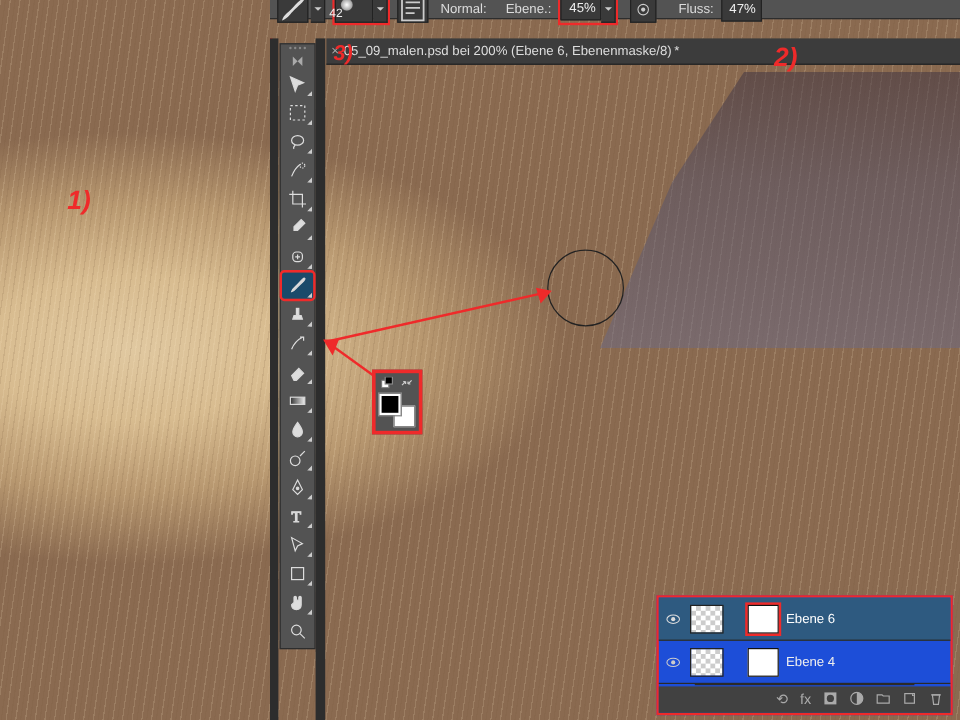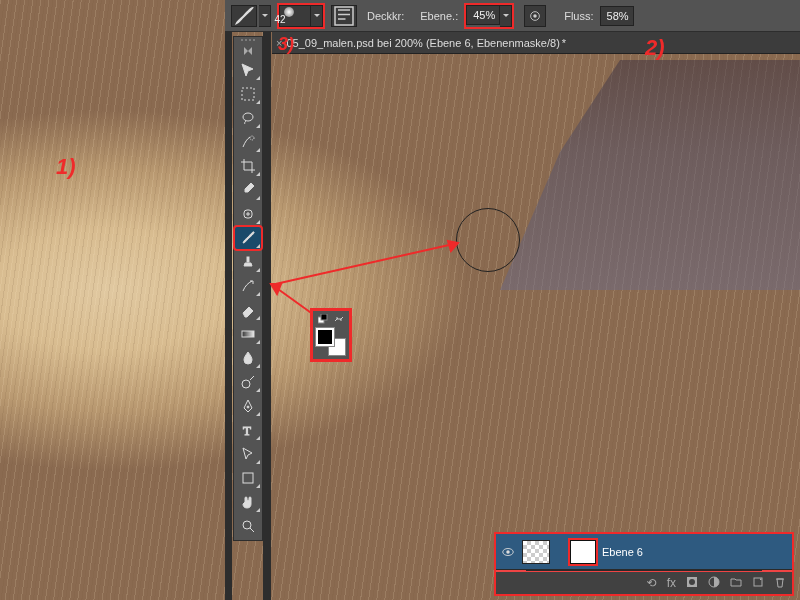--- a/index.html
+++ b/index.html
@@ -29,21 +29,21 @@
   .photo-bg::after {
     content: ""; position: absolute; left: 500px; top: 60px; width: 300px; height: 230px;
     background: linear-gradient(180deg, #3a3040 0%, #52506a 40%, #6a6a88 100%);
     mix-blend-mode: normal;
     clip-path: polygon(40% 0, 100% 0, 100% 100%, 0 100%, 20% 40%);
     opacity: .5;
   }
 
   
   .optbar {
-    position: absolute; left: 225px; top: 0; right: 0; height: 32px;
+    position: absolute; left: 225px; top: 0; right: 0; height: 16px;
     background: #535353;
     display: flex; align-items: center;
     padding: 0 6px;
     gap: 6px;
     border-bottom: 1px solid #2d2d2d;
   }
   .brush-preview {
     display: flex; align-items: center; gap: 2px;
   }
   .brush-dot {
@@ -138,22 +138,22 @@
   .swatch-top span{width:10px;height:10px;}
   .fgbg{position:relative;width:30px;height:28px;margin:4px auto 0;}
   .fgbg .bg{position:absolute;right:0;bottom:0;width:18px;height:18px;background:#fff;border:1px solid #888;}
   .fgbg .fg{position:absolute;left:0;top:0;width:18px;height:18px;background:#000;border:2px solid #fff;outline:1px solid #888;}
 
   
   .arrow{position:absolute;stroke:#ef2a2a;fill:#ef2a2a;stroke-width:2;}
 
   
   .layers{
-    position:absolute; right:6px; bottom:4px; width:300px;
-    border:2px solid #ef2a2a; background:#ef4444;
+    position:absolute; right:6px; bottom:4px; width:247px;
+    border:2px solid #ef2a2a; background:#1d4ed8;
   }
   .layer-row{
     height:36px;display:flex;align-items:center;gap:6px;
     border-bottom:1px solid #2a2a2a;padding:0 4px;
   }
   .layer-row.sel{background:#2e5a80;}
   .eye{width:16px;height:16px;display:flex;align-items:center;justify-content:center;}
   .eye svg{width:14px;height:14px;fill:#ccc;}
   .thumb{width:28px;height:24px;background:
     repeating-conic-gradient(#ccc 0 25%,#fff 0 50%) 0 0/8px 8px;
@@ -199,39 +199,39 @@
     <div class="dd-arrow"></div>
   </div>
 
   <div class="toggle-btn">
     <svg viewBox="0 0 16 16">
         <rect x="2" y="2" width="12" height="12" fill="none" stroke="#ccc"></rect>
         <path d="M4 4h8M4 7h8M4 10h5" stroke="#ccc"></path>
       </svg>
   </div>
 
-  <span class="opt-label">Deckkr:</span>
+  <span class="opt-label">Normal:</span>
 
   <span class="opt-label" style="margin-left:10px">Ebene.:</span>
   <div class="opacity-grp">
     <div class="opt-field">
       <span>45%</span>
     </div>
     <div class="dd-arrow"></div>
   </div>
   <div class="pressure-ic">
     <svg viewBox="0 0 16 16">
         <circle cx="8" cy="8" r="5" fill="none" stroke="#ccc"></circle>
         <circle cx="8" cy="8" r="2" fill="#ccc"></circle>
       </svg>
   </div>
 
   <span class="opt-label" style="margin-left:12px">Fluss:</span>
   <div class="opt-field">
-    <span>58%</span>
+    <span>47%</span>
   </div>
 </div>
 
 <div class="tabbar">
   <span class="tab-close">×</span>
   <span class="tab-title">05_09_malen.psd bei 200% (Ebene 6, Ebenenmaske/8)</span>
   <span class="tab-dirty">*</span>
 </div>
 
 <div class="vred"></div>
@@ -419,20 +419,32 @@
         <svg viewBox="0 0 16 16">
           <ellipse cx="8" cy="8" rx="6" ry="4" fill="none" stroke="#ddd"></ellipse>
           <circle cx="8" cy="8" r="2" fill="#ddd"></circle>
         </svg>
       </span>
     <span class="thumb"></span>
     <span class="small-link"></span>
     <span class="mask mask-linked mask-hl"></span>
     <span class="lname">Ebene 6</span>
   </div>
+  <div class="layer-row">
+    <span class="eye">
+        <svg viewBox="0 0 16 16">
+          <ellipse cx="8" cy="8" rx="6" ry="4" fill="none" stroke="#ccc"></ellipse>
+          <circle cx="8" cy="8" r="2" fill="#ccc"></circle>
+        </svg>
+      </span>
+    <span class="thumb"></span>
+    <span class="small-link"></span>
+    <span class="mask"></span>
+    <span class="lname">Ebene 4</span>
+  </div>
   <div class="link-gap"></div>
   <div class="layers-foot">
     <span>⟲</span>
     <span>fx</span>
     <span><svg viewBox="0 0 12 12">
           <rect x="1" y="1" width="10" height="10" fill="#aaa"></rect>
           <circle cx="6" cy="6" r="3" fill="#414141"></circle>
         </svg></span>
     <span><svg viewBox="0 0 12 12">
           <circle cx="6" cy="6" r="5" fill="none" stroke="#aaa"></circle>

